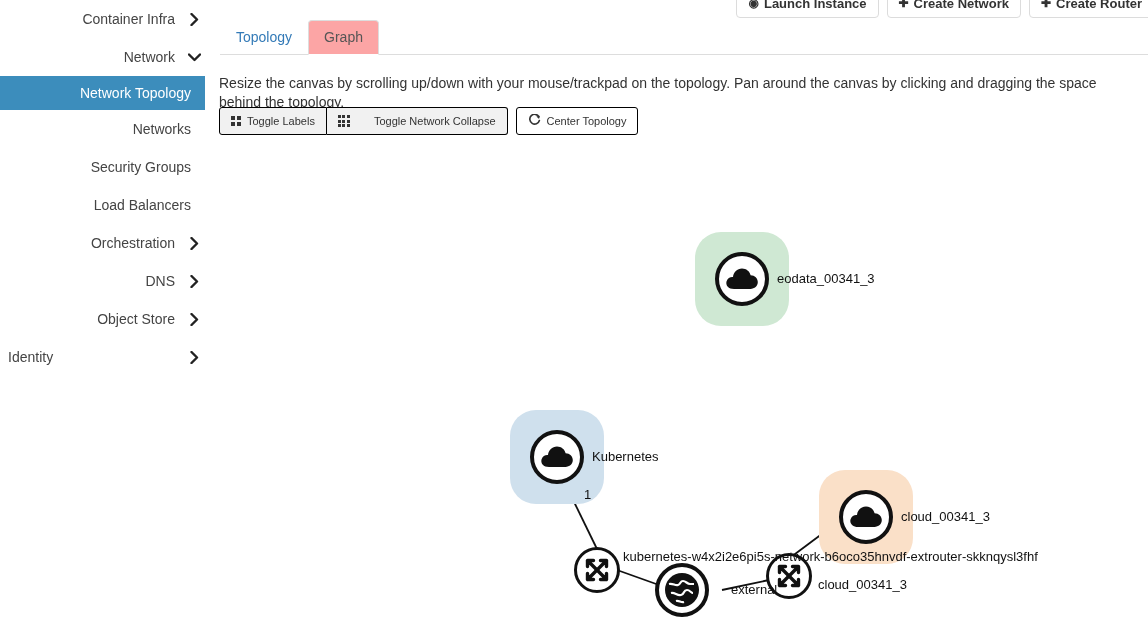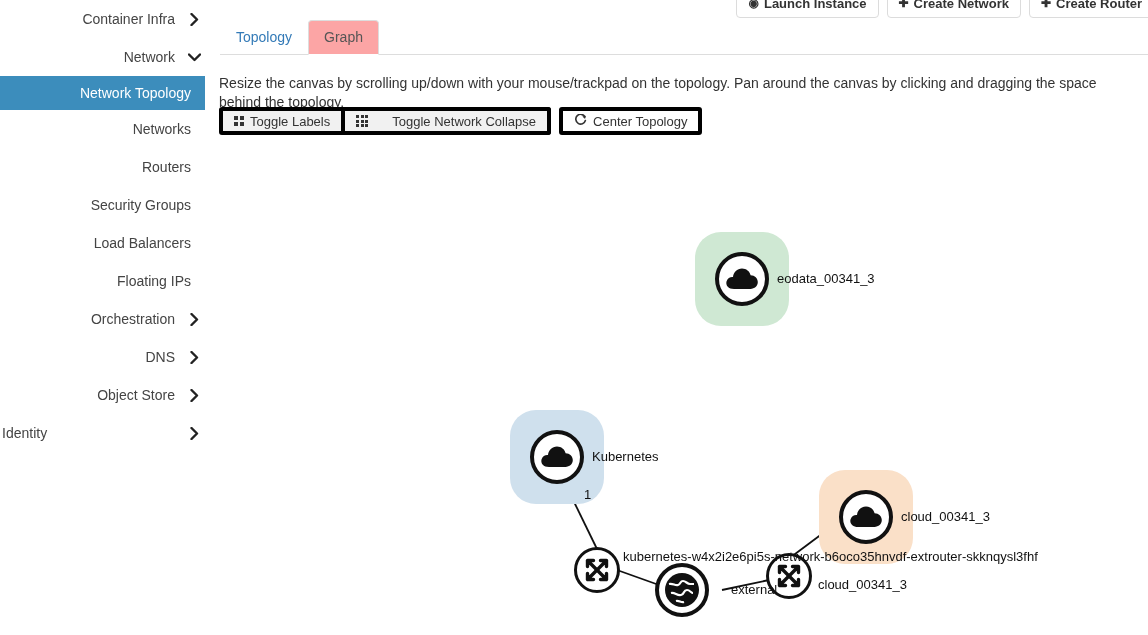--- a/index.html
+++ b/index.html
@@ -126,24 +126,24 @@
     position: absolute;
     left: 219px; top: 107px;
     display: flex;
     align-items: center;
   }
   .btn-group { display: flex; }
   .btn {
     display: flex; align-items: center; gap: 6px;
     height: 28px;
     padding: 0 11px;
-    border: 4px solid #000000;
+    border: 1px solid #000000;
     background: #f1f1f1;
     color: #333333;
-    font-size: 13px;
+    font-size: 11px;
     white-space: nowrap;
     cursor: pointer;
     line-height: 1;
   }
   .btn-group .btn:first-child { border-radius: 3px 0 0 3px; }
   .btn-group .btn:last-child { border-radius: 0 3px 3px 0; border-left: none; gap: 24px; }
   .btn.plain {
     background: #ffffff;
     border-radius: 3px;
     margin-left: 8px;
@@ -228,35 +228,29 @@
     </div>
 
     <div class="nav-item sub active">
       <span class="nav-label">Network Topology</span>
     </div>
 
     <div class="nav-item sub">
       <span class="nav-label">Networks</span>
     </div>
 
-    <div class="nav-item sub">
-      <span class="nav-label">Routers</span>
-    </div>
 
     <div class="nav-item sub">
       <span class="nav-label">Security Groups</span>
     </div>
 
     <div class="nav-item sub">
       <span class="nav-label">Load Balancers</span>
     </div>
 
-    <div class="nav-item sub">
-      <span class="nav-label">Floating IPs</span>
-    </div>
 
     <div class="nav-item root">
       <span class="nav-label">Orchestration</span>
       <span class="chev">
         <svg width="9" height="13" viewBox="0 0 9 13">
             <path d="M1.5 1 L7 6.5 L1.5 12" stroke="#222" stroke-width="2.4" fill="none" stroke-linecap="round" stroke-linejoin="round"></path>
           </svg>
       </span>
     </div>
 
@@ -272,21 +266,21 @@
     <div class="nav-item root">
       <span class="nav-label">Object Store</span>
       <span class="chev">
         <svg width="9" height="13" viewBox="0 0 9 13">
             <path d="M1.5 1 L7 6.5 L1.5 12" stroke="#222" stroke-width="2.4" fill="none" stroke-linecap="round" stroke-linejoin="round"></path>
           </svg>
       </span>
     </div>
 
 
-    <div class="nav-item root" style="justify-content:flex-start; padding-left:2px; padding-right:30px;">
+    <div class="nav-item root" style="justify-content:flex-start; padding-left:8px; padding-right:30px;">
       <span class="nav-label">Identity</span>
       <span class="chev">
         <svg width="9" height="13" viewBox="0 0 9 13">
             <path d="M1.5 1 L7 6.5 L1.5 12" stroke="#222" stroke-width="2.4" fill="none" stroke-linecap="round" stroke-linejoin="round"></path>
           </svg>
       </span>
     </div>
   </nav>
 
   <section id="main">

